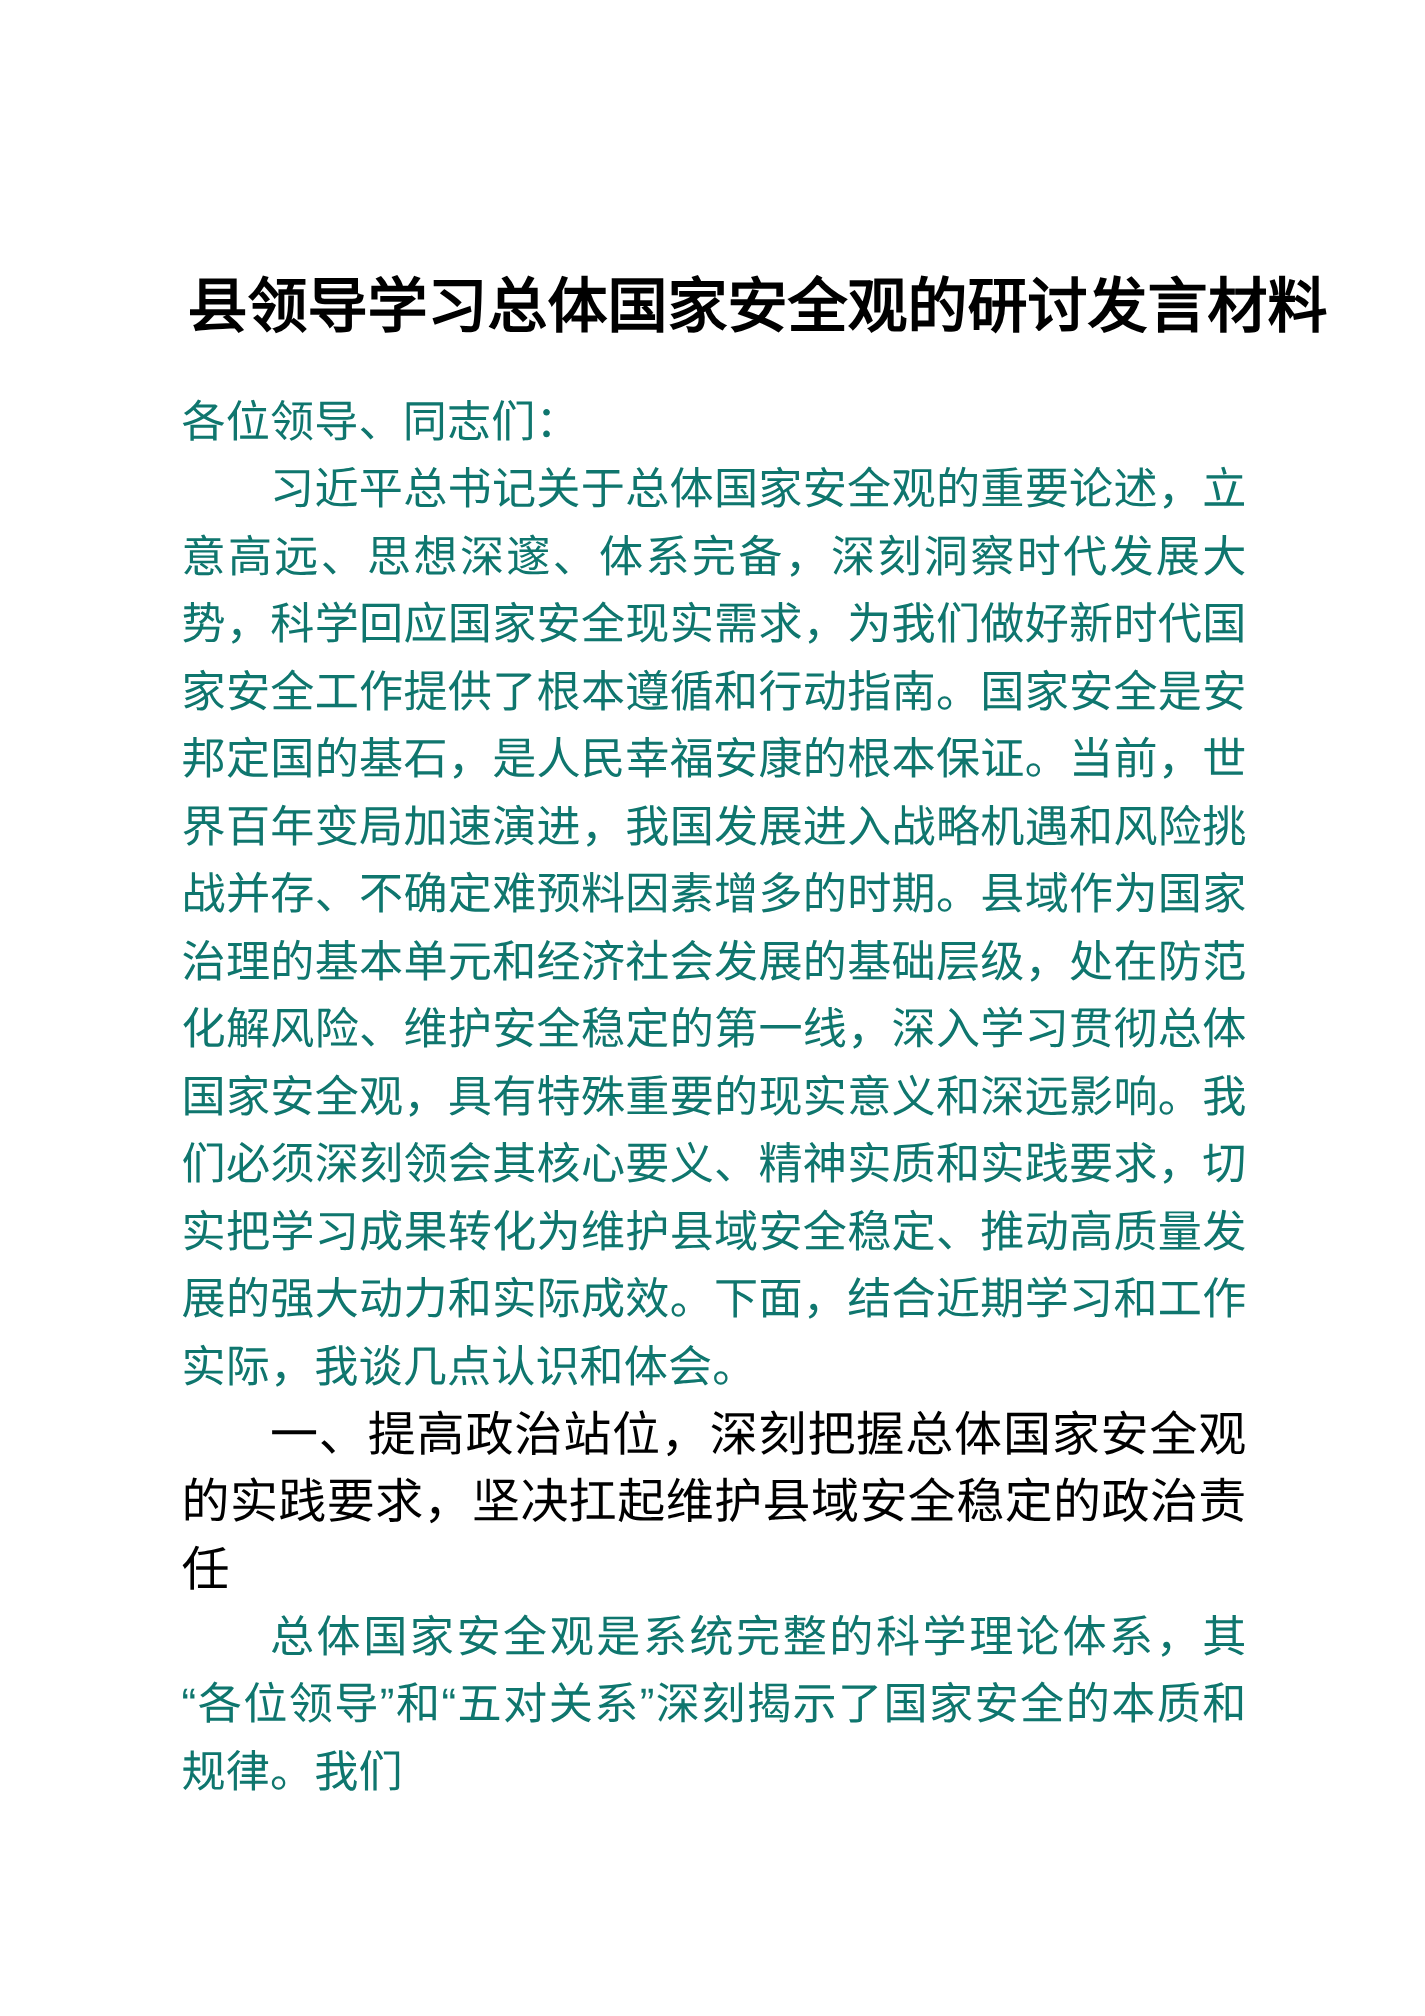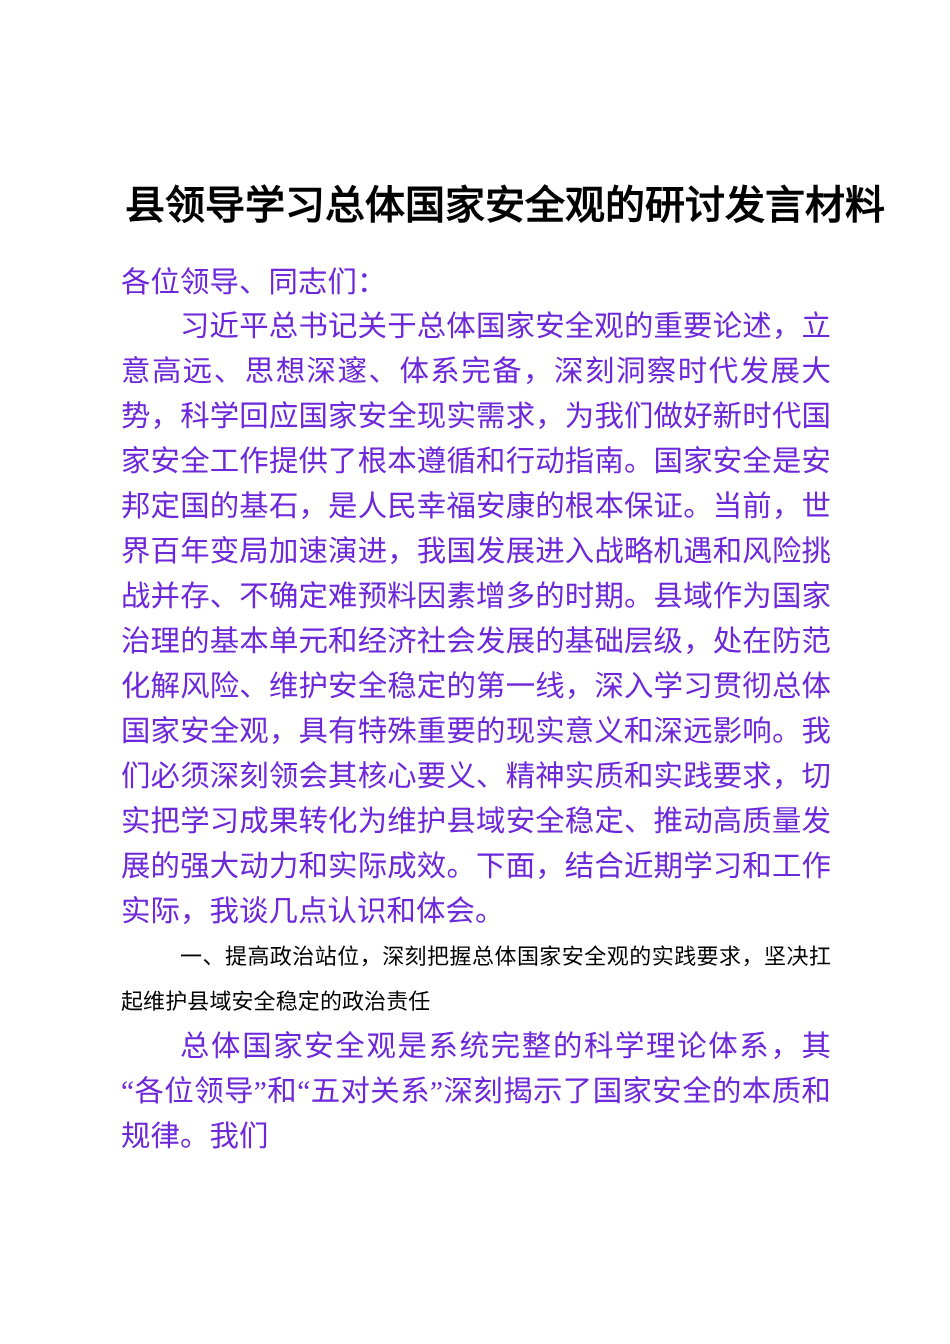--- a/index.html
+++ b/index.html
@@ -49,39 +49,38 @@
 
   .after-title-gap {
     height: 27px;
   }
 
   .para {
     font-size: 29.4px;
     line-height: 45px;
     margin: 0;
     padding: 0;
-    color: #6d28d9;
+    color: #0f766e;
     text-align: justify;
     text-justify: inter-character;
     text-align-last: left;
     word-break: break-all;
     letter-spacing: 0.1px;
   }
 
   .para.indent {
     text-indent: 59px;
-    font-family: Liberation Serif, serif;
   }
 
   .para.no-indent {
     text-indent: 0;
   }
 
   .heading-para {
-    font-size: 22px;
+    font-size: 32px;
     line-height: 45px;
     margin: 0;
     padding: 0;
     color: #000000;
     text-align: justify;
     text-justify: inter-character;
     text-align-last: left;
     word-break: break-all;
     text-indent: 59px;
     letter-spacing: 0.1px;

